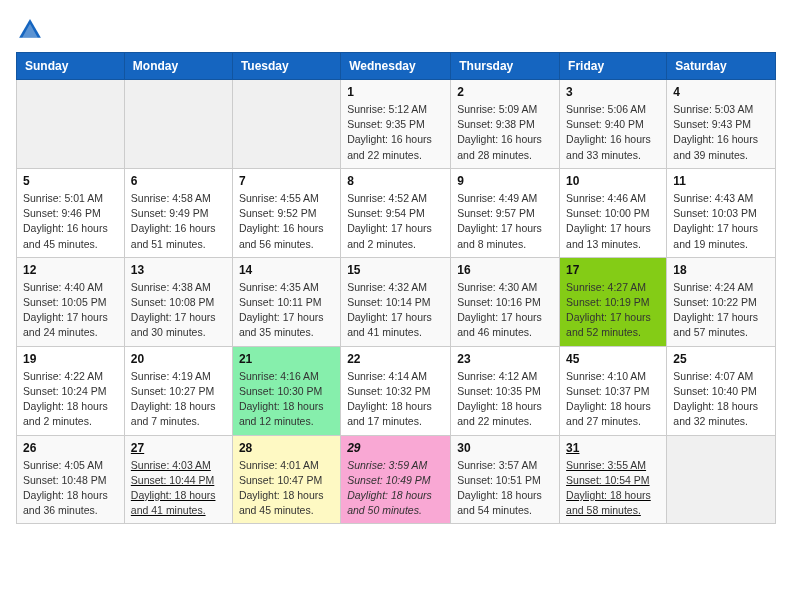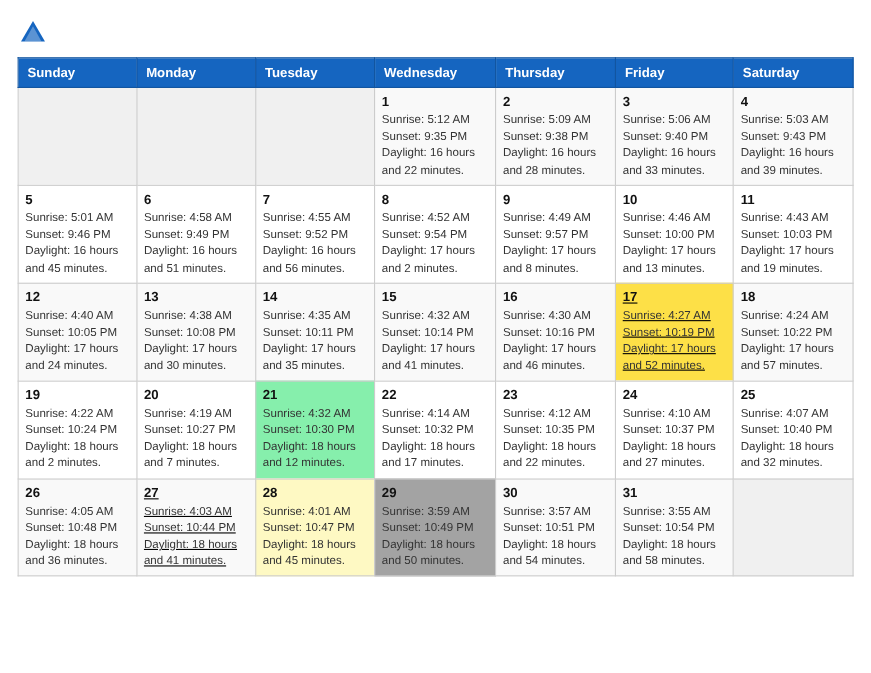--- a/index.html
+++ b/index.html
@@ -225,21 +225,21 @@
           <div class="day-info">Sunrise: 4:32 AM
 Sunset: 10:14 PM
 Daylight: 17 hours and 41 minutes.</div>
         </td>
         <td style="background: rgb(249, 249, 249);">
           <div class="day-number">16</div>
           <div class="day-info">Sunrise: 4:30 AM
 Sunset: 10:16 PM
 Daylight: 17 hours and 46 minutes.</div>
         </td>
-        <td style="background: #fde047; text-decoration: underline;">
+        <td style="background: #84cc16;">
           <div class="day-number">17</div>
           <div class="day-info">Sunrise: 4:27 AM
 Sunset: 10:19 PM
 Daylight: 17 hours and 52 minutes.</div>
         </td>
         <td style="background: rgb(249, 249, 249);">
           <div class="day-number">18</div>
           <div class="day-info">Sunrise: 4:24 AM
 Sunset: 10:22 PM
 Daylight: 17 hours and 57 minutes.</div>
@@ -253,38 +253,38 @@
 Daylight: 18 hours and 2 minutes.</div>
         </td>
         <td style="background: rgb(255, 255, 255);">
           <div class="day-number">20</div>
           <div class="day-info">Sunrise: 4:19 AM
 Sunset: 10:27 PM
 Daylight: 18 hours and 7 minutes.</div>
         </td>
         <td style="background: #86efac;">
           <div class="day-number">21</div>
-          <div class="day-info">Sunrise: 4:32 AM
+          <div class="day-info">Sunrise: 4:16 AM
 Sunset: 10:30 PM
 Daylight: 18 hours and 12 minutes.</div>
         </td>
         <td style="background: rgb(255, 255, 255);">
           <div class="day-number">22</div>
           <div class="day-info">Sunrise: 4:14 AM
 Sunset: 10:32 PM
 Daylight: 18 hours and 17 minutes.</div>
         </td>
         <td style="background: rgb(255, 255, 255);">
           <div class="day-number">23</div>
           <div class="day-info">Sunrise: 4:12 AM
 Sunset: 10:35 PM
 Daylight: 18 hours and 22 minutes.</div>
         </td>
         <td style="background: rgb(255, 255, 255);">
-          <div class="day-number">24</div>
+          <div class="day-number">45</div>
           <div class="day-info">Sunrise: 4:10 AM
 Sunset: 10:37 PM
 Daylight: 18 hours and 27 minutes.</div>
         </td>
         <td style="background: rgb(255, 255, 255);">
           <div class="day-number">25</div>
           <div class="day-info">Sunrise: 4:07 AM
 Sunset: 10:40 PM
 Daylight: 18 hours and 32 minutes.</div>
         </td>
@@ -301,33 +301,33 @@
           <div class="day-info">Sunrise: 4:03 AM
 Sunset: 10:44 PM
 Daylight: 18 hours and 41 minutes.</div>
         </td>
         <td style="background: #fef9c3;">
           <div class="day-number">28</div>
           <div class="day-info">Sunrise: 4:01 AM
 Sunset: 10:47 PM
 Daylight: 18 hours and 45 minutes.</div>
         </td>
-        <td style="background: #a3a3a3;">
+        <td style="background: #f9a8d4; font-style: italic;">
           <div class="day-number">29</div>
           <div class="day-info">Sunrise: 3:59 AM
 Sunset: 10:49 PM
 Daylight: 18 hours and 50 minutes.</div>
         </td>
         <td style="background: rgb(249, 249, 249);">
           <div class="day-number">30</div>
           <div class="day-info">Sunrise: 3:57 AM
 Sunset: 10:51 PM
 Daylight: 18 hours and 54 minutes.</div>
         </td>
-        <td style="background: rgb(249, 249, 249);">
+        <td style="background: rgb(249, 249, 249); text-decoration: underline;">
           <div class="day-number">31</div>
           <div class="day-info">Sunrise: 3:55 AM
 Sunset: 10:54 PM
 Daylight: 18 hours and 58 minutes.</div>
         </td>
         <td class="empty-cell"></td>
       </tr>
     </tbody>
 </table>
 

